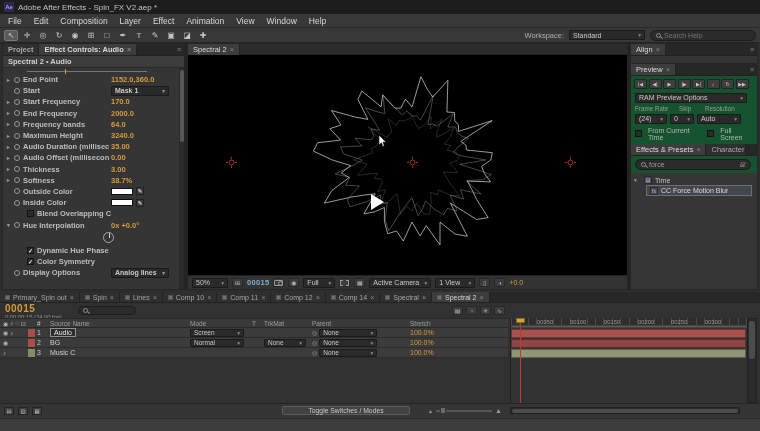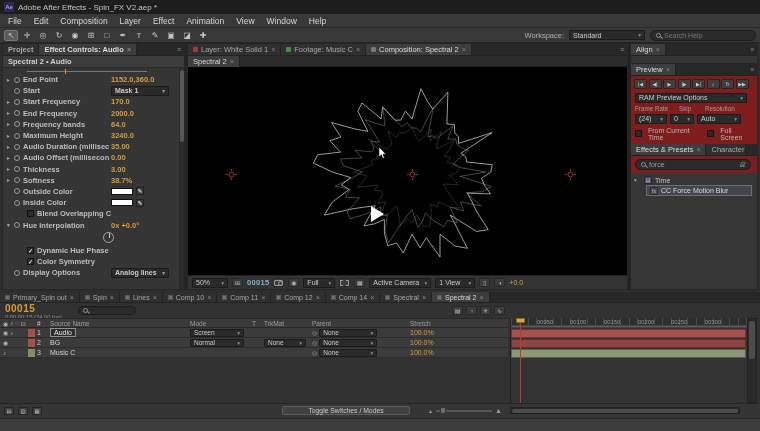--- a/index.html
+++ b/index.html
@@ -62,21 +62,21 @@
   .xh{position:absolute;width:11px;height:11px;}
   .play{position:absolute;left:183px;top:139px;width:0;height:0;border-left:13px solid #fff;border-top:8px solid transparent;border-bottom:8px solid transparent;}
   .cursor{position:absolute;left:190px;top:80px;}
   .vtb{height:14px;background:#333;border-top:1px solid #222;display:flex;align-items:center;gap:4px;padding:0 4px;font-size:7px;color:#c3c3c3;}
   .vtc{color:#7fb0d0;font-size:7.5px;font-weight:bold;letter-spacing:.3px;}
   .miniicon{width:11px;height:9px;background:#3c3c3c;border:1px solid #272727;border-radius:1px;display:inline-flex;align-items:center;justify-content:center;color:#b8b8b8;font-size:6px;flex:none;}
   .cam{width:9px;height:6px;border:1px solid #9a9a9a;border-radius:1px;position:relative;}
   .cam::after{content:"";position:absolute;left:2.5px;top:0.5px;width:3px;height:3px;border:1px solid #9a9a9a;border-radius:50%;}
   .roi{width:9px;height:6px;border:1px dashed #9a9a9a;}
   
-  .right-panel{left:630px;top:43px;width:128px;height:247px;background:#7f1d1d;border:1px solid #262626;display:flex;flex-direction:column;font-size:7px;}
+  .right-panel{left:630px;top:43px;width:128px;height:247px;background:#14532d;border:1px solid #262626;display:flex;flex-direction:column;font-size:7px;}
   .rp-gap{height:8px;background:#353535;border-bottom:1px solid #262626;}
   .transport{display:flex;gap:1.5px;padding:3px 3px 2px 3px;flex-wrap:nowrap;}
   .tbtn{width:13px;height:10px;background:#3e3e3e;border:1px solid #242424;border-radius:1px;color:#c8c8c8;font-size:5px;display:flex;align-items:center;justify-content:center;flex:none;}
   .rp-row{display:flex;align-items:center;gap:3px;padding:1.5px 4px;color:#b5b5b5;}
   .rp-labels{display:flex;padding:1px 4px 0 4px;color:#9d9d9d;font-size:6.3px;gap:0;}
   .eff-list{flex:1;background:#363636;padding:2px 3px;overflow:hidden;}
   .eff-cat{display:flex;align-items:center;gap:3px;color:#c5c5c5;height:10px;}
   .eff-item{display:flex;align-items:center;gap:3px;margin-left:12px;height:11px;border:1px solid #6e6e6e;background:#42464d;color:#dadada;padding:0 3px;width:106px;}
   .fxicon{width:8px;height:8px;background:#4a4a58;border:1px solid #2a2a2a;color:#bdbdd8;font-size:5px;display:inline-flex;align-items:center;justify-content:center;font-style:normal;flex:none;}
   
@@ -313,38 +313,20 @@
           </span>
         </div>
 
       <div class="ec-scroll">
           <span class="thumb"></span>
         </div>
     </div>
   </div>
 
   <div class="abs center-panel">
-    <div class="ptabs">
-      <span class="ptab">
-          <span class="tabsq" style="background:#a23c3c"></span>
-          <span>Layer: White Solid 1</span>
-          <i class="closex">×</i>
-        </span>
-      <span class="ptab">
-          <span class="tabsq" style="background:#4a8a4a"></span>
-          <span>Footage: Music C</span>
-          <i class="closex">×</i>
-        </span>
-      <span class="ptab active">
-          <span class="tabsq" style="background:#777"></span>
-          <span>Composition: Spectral 2</span>
-          <i class="closex">×</i>
-        </span>
-      <span class="pmenu">≡</span>
-    </div>
     <div class="ctab-row">
       <span class="ptab active" style="height:11px">
           <span>Spectral 2</span>
           <i class="closex">×</i>
         </span>
     </div>
     <div class="viewer">
       <svg id="wave-svg" class="wave" width="439" height="208">
         <polygon id="wave1" class="w1" points="302.8,105.0 293.6,111.3 296.3,118.2 302.5,126.9 279.4,126.1 283.8,134.4 288.8,144.8 300.2,162.6 288.6,164.5 262.4,148.1 279.4,181.3 267.0,179.0 252.0,167.2 252.0,189.9 238.2,170.7 232.1,180.9 224.0,167.1 215.3,186.0 208.6,176.0 199.7,178.7 196.4,166.3 196.4,152.5 186.3,156.9 175.9,158.9 187.2,138.8 177.8,139.9 164.0,141.9 136.4,148.1 143.9,135.5 161.1,122.5 153.3,117.9 162.7,110.6 144.4,105.0 125.4,96.1 129.7,87.7 152.6,85.1 141.9,73.7 152.9,70.0 143.5,55.5 167.0,62.0 179.9,64.4 169.9,44.3 173.9,36.0 193.1,51.8 194.7,39.8 206.9,53.2 212.8,53.1 217.5,44.1 224.0,52.0 232.9,21.7 239.3,34.1 244.7,42.1 259.9,25.2 259.3,44.3 258.9,57.0 266.4,57.5 266.7,65.7 270.5,69.9 270.5,76.4 304.2,65.6 272.8,86.4 277.8,90.0 278.7,95.0 304.3,97.7"></polygon>
         <polygon id="wave2" class="w2" points="297.8,105.0 271.9,109.3 303.3,119.5 294.5,124.7 278.2,125.7 292.9,138.9 272.5,134.8 275.6,144.0 262.1,140.1 269.3,155.8 259.1,153.4 255.8,159.7 246.1,154.1 237.5,145.9 234.6,153.9 230.0,160.7 224.0,142.7 219.3,148.5 212.7,157.2 200.7,175.8 197.2,164.4 199.3,147.5 191.9,149.2 192.9,139.9 178.7,146.7 162.0,151.8 159.3,144.8 171.3,130.9 157.7,130.3 161.9,122.3 147.1,119.1 165.2,110.3 174.4,105.0 155.5,98.8 152.6,91.9 173.9,91.0 167.1,83.3 182.8,84.7 186.1,81.7 183.0,74.0 191.7,75.3 177.4,52.7 188.9,56.7 197.0,58.6 194.9,40.5 206.6,52.2 214.2,59.9 218.8,56.1 224.0,60.8 228.7,61.2 232.6,65.0 245.3,40.3 239.9,69.6 245.0,68.9 248.5,71.3 265.2,58.8 259.8,72.0 267.7,72.0 269.0,77.3 273.1,80.8 280.6,83.4 269.9,92.2 265.3,97.4 272.4,100.6"></polygon>

